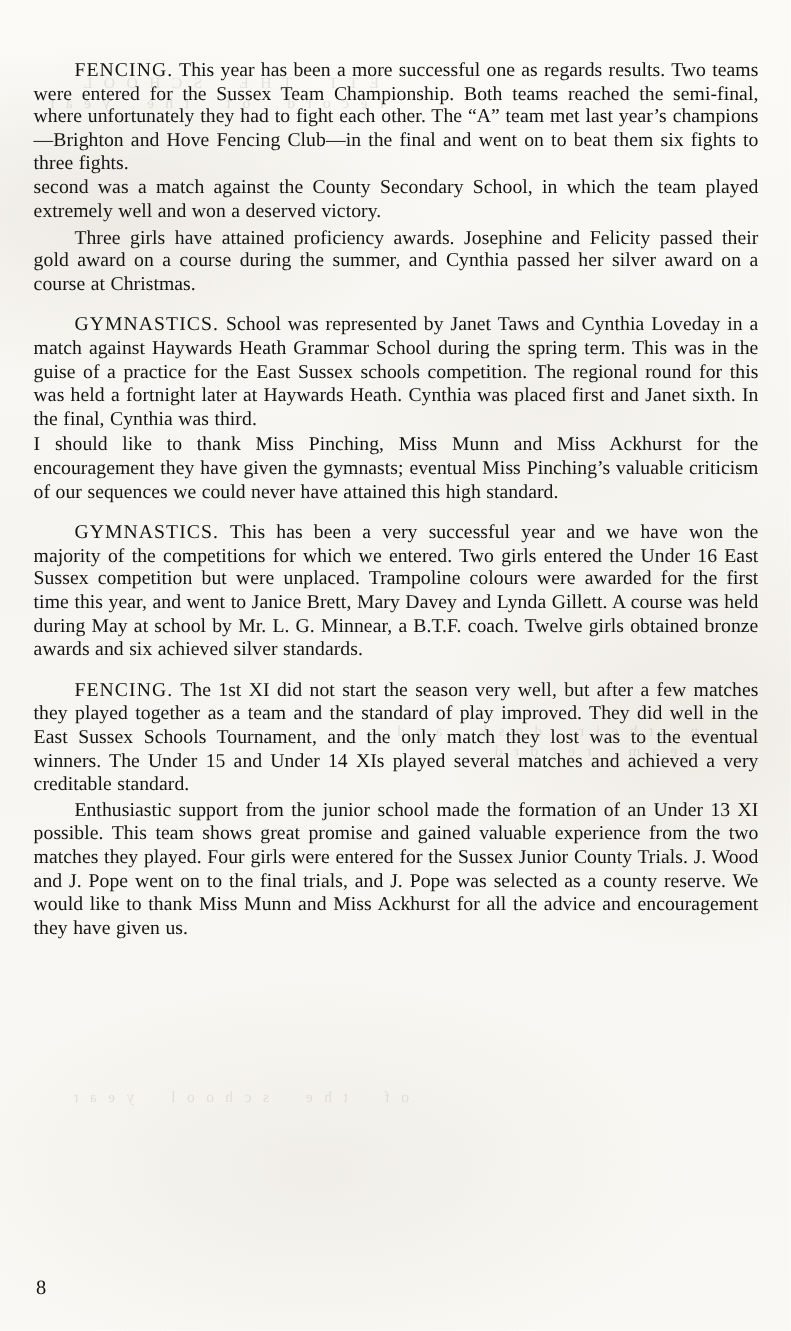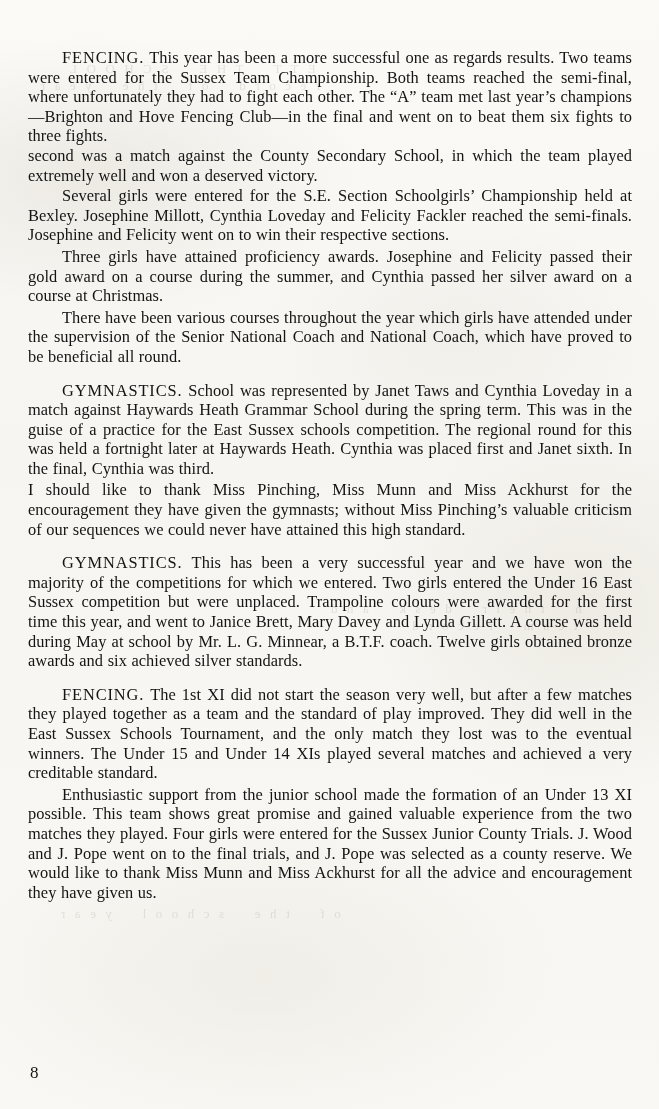--- a/index.html
+++ b/index.html
@@ -89,39 +89,33 @@
 
     <p class="para indent gap-before">
       <span class="sport">FENCING.</span>
       <span>This year has been a more successful one as regards results. Two teams were entered for the Sussex Team Championship. Both teams reached the semi-final, where unfortunately they had to fight each other. The “A” team met last year’s champions—Brighton and Hove Fencing Club—in the final and went on to beat them six fights to three fights.</span>
     </p>
 
     <p class="para">
       <span>second was a match against the County Secondary School, in which the team played extremely well and won a deserved victory.</span>
     </p>
 
-    <p class="para indent">
-      <span>Several girls were entered for the S.E. Section Schoolgirls’ Championship held at Bexley. Josephine Millott, Cynthia Loveday and Felicity Fackler reached the semi-finals. Josephine and Felicity went on to win their respective sections.</span>
-    </p>
 
     <p class="para indent gap-small">
       <span>Three girls have attained proficiency awards. Josephine and Felicity passed their gold award on a course during the summer, and Cynthia passed her silver award on a course at Christmas.</span>
     </p>
 
-    <p class="para indent gap-small">
-      <span>There have been various courses throughout the year which girls have attended under the supervision of the Senior National Coach and National Coach, which have proved to be beneficial all round.</span>
-    </p>
 
     <p class="para indent gap-before">
       <span class="sport">GYMNASTICS.</span>
       <span>School was represented by Janet Taws and Cynthia Loveday in a match against Haywards Heath Grammar School during the spring term. This was in the guise of a practice for the East Sussex schools competition. The regional round for this was held a fortnight later at Haywards Heath. Cynthia was placed first and Janet sixth. In the final, Cynthia was third.</span>
     </p>
 
     <p class="para gap-small">
-      <span>I should like to thank Miss Pinching, Miss Munn and Miss Ackhurst for the encouragement they have given the gymnasts; without Miss Pinching’s valuable criticism of our sequences we could never have attained this high standard.</span>
+      <span>I should like to thank Miss Pinching, Miss Munn and Miss Ackhurst for the encouragement they have given the gymnasts; eventual Miss Pinching’s valuable criticism of our sequences we could never have attained this high standard.</span>
     </p>
 
     <p class="para indent gap-before">
       <span class="sport">GYMNASTICS.</span>
       <span>This has been a very successful year and we have won the majority of the competitions for which we entered. Two girls entered the Under 16 East Sussex competition but were unplaced. Trampoline colours were awarded for the first time this year, and went to Janice Brett, Mary Davey and Lynda Gillett. A course was held during May at school by Mr. L. G. Minnear, a B.T.F. coach. Twelve girls obtained bronze awards and six achieved silver standards.</span>
     </p>
 
     <p class="para indent gap-before">
       <span class="sport">FENCING.</span>
       <span>The 1st XI did not start the season very well, but after a few matches they played together as a team and the standard of play improved. They did well in the East Sussex Schools Tournament, and the only match they lost was to the eventual winners. The Under 15 and Under 14 XIs played several matches and achieved a very creditable standard.</span>

